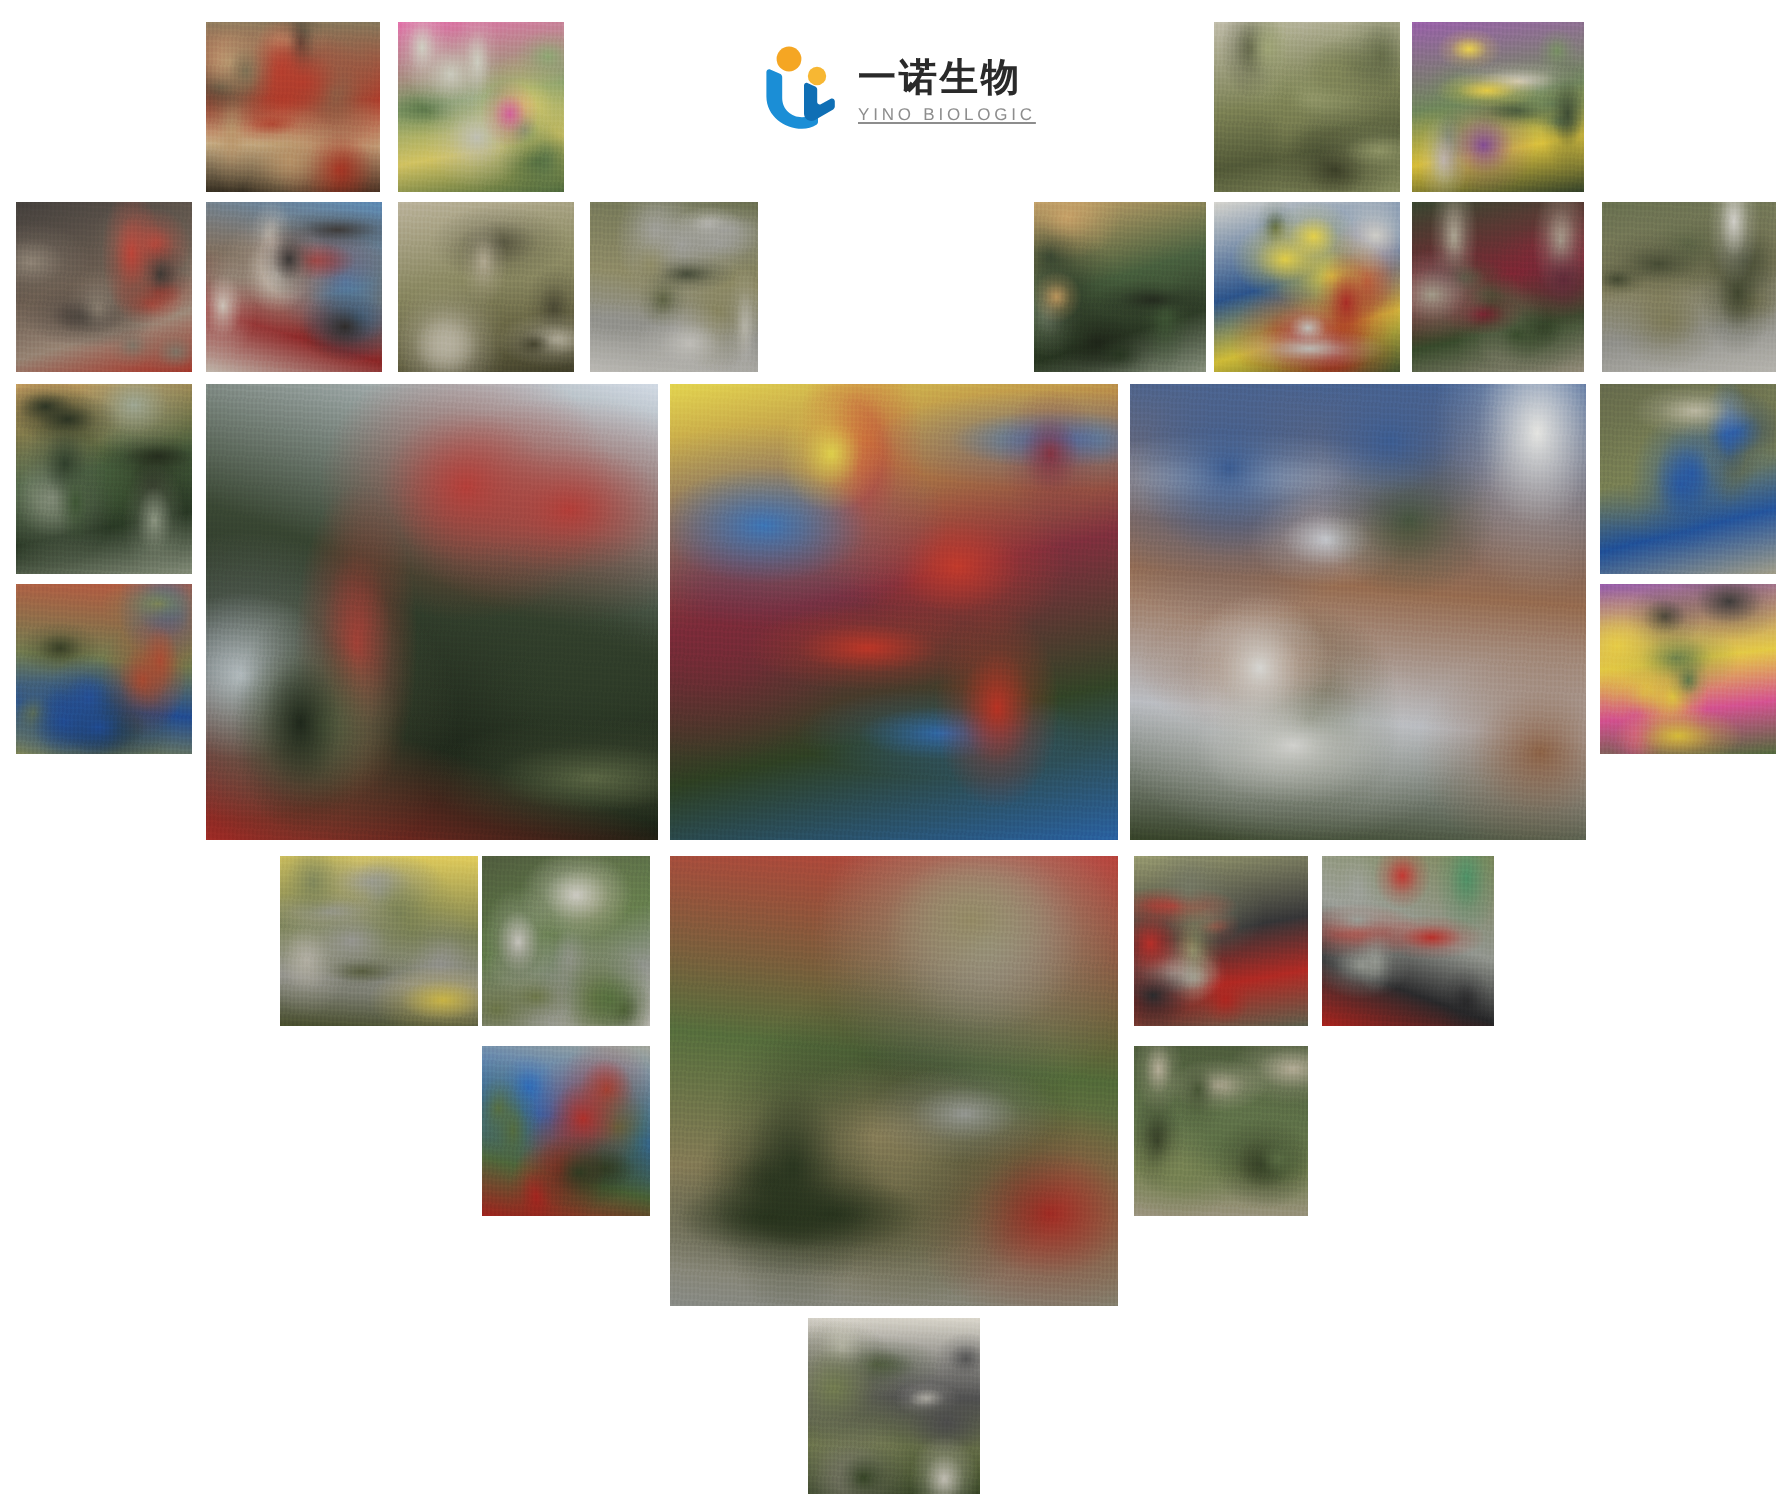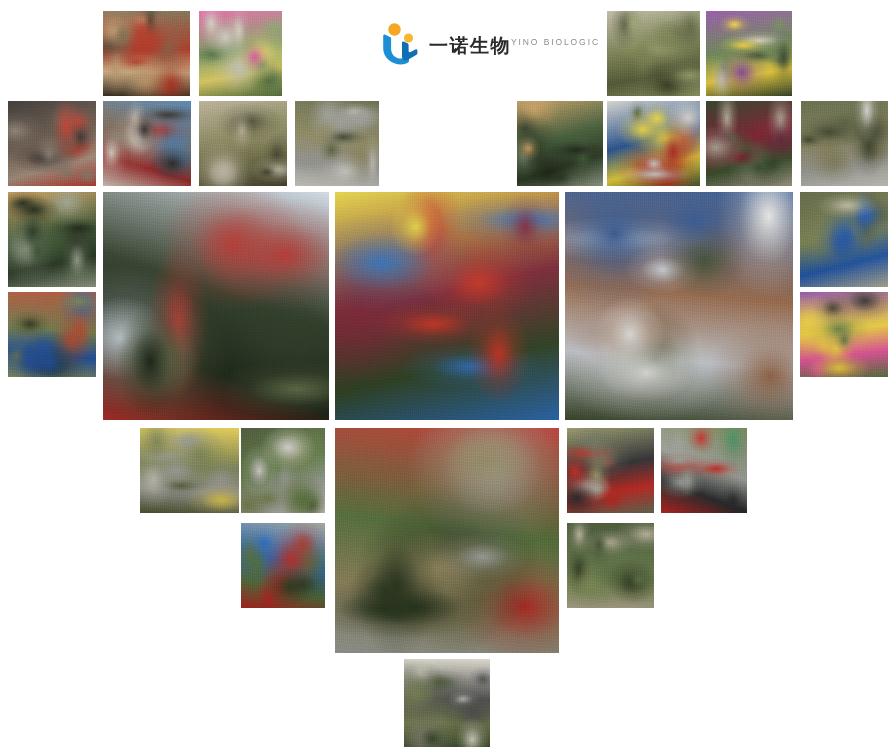--- a/index.html
+++ b/index.html
@@ -36,41 +36,42 @@
   }
   .brand-mark {
     width: 42px;
     height: 44px;
     position: relative;
     flex: 0 0 42px;
   }
   .brand-mark svg { display: block; }
   .brand-text {
     display: flex;
-    flex-direction: row;
+    flex-direction: column;
     justify-content: center;
     padding-top: 3px;
   }
   .brand-cn {
     font-size: 19px;
     font-weight: 700;
     color: #2a2a2a;
     letter-spacing: 1.5px;
     line-height: 1.08;
     white-space: nowrap;
     font-family: "DejaVu Sans", "Liberation Sans", sans-serif;
   }
   .brand-en {
     font-size: 8.5px;
     color: #8d8d8d;
     letter-spacing: 1.9px;
     line-height: 1.2;
     margin-top: 2px;
     white-space: nowrap;
     font-weight: 400;
+    text-decoration: underline;
   }
 
   
   .photo {
     position: absolute;
     overflow: hidden;
     background: #d7d7d7;
   }
   .photo .ph-canvas {
     position: absolute;

